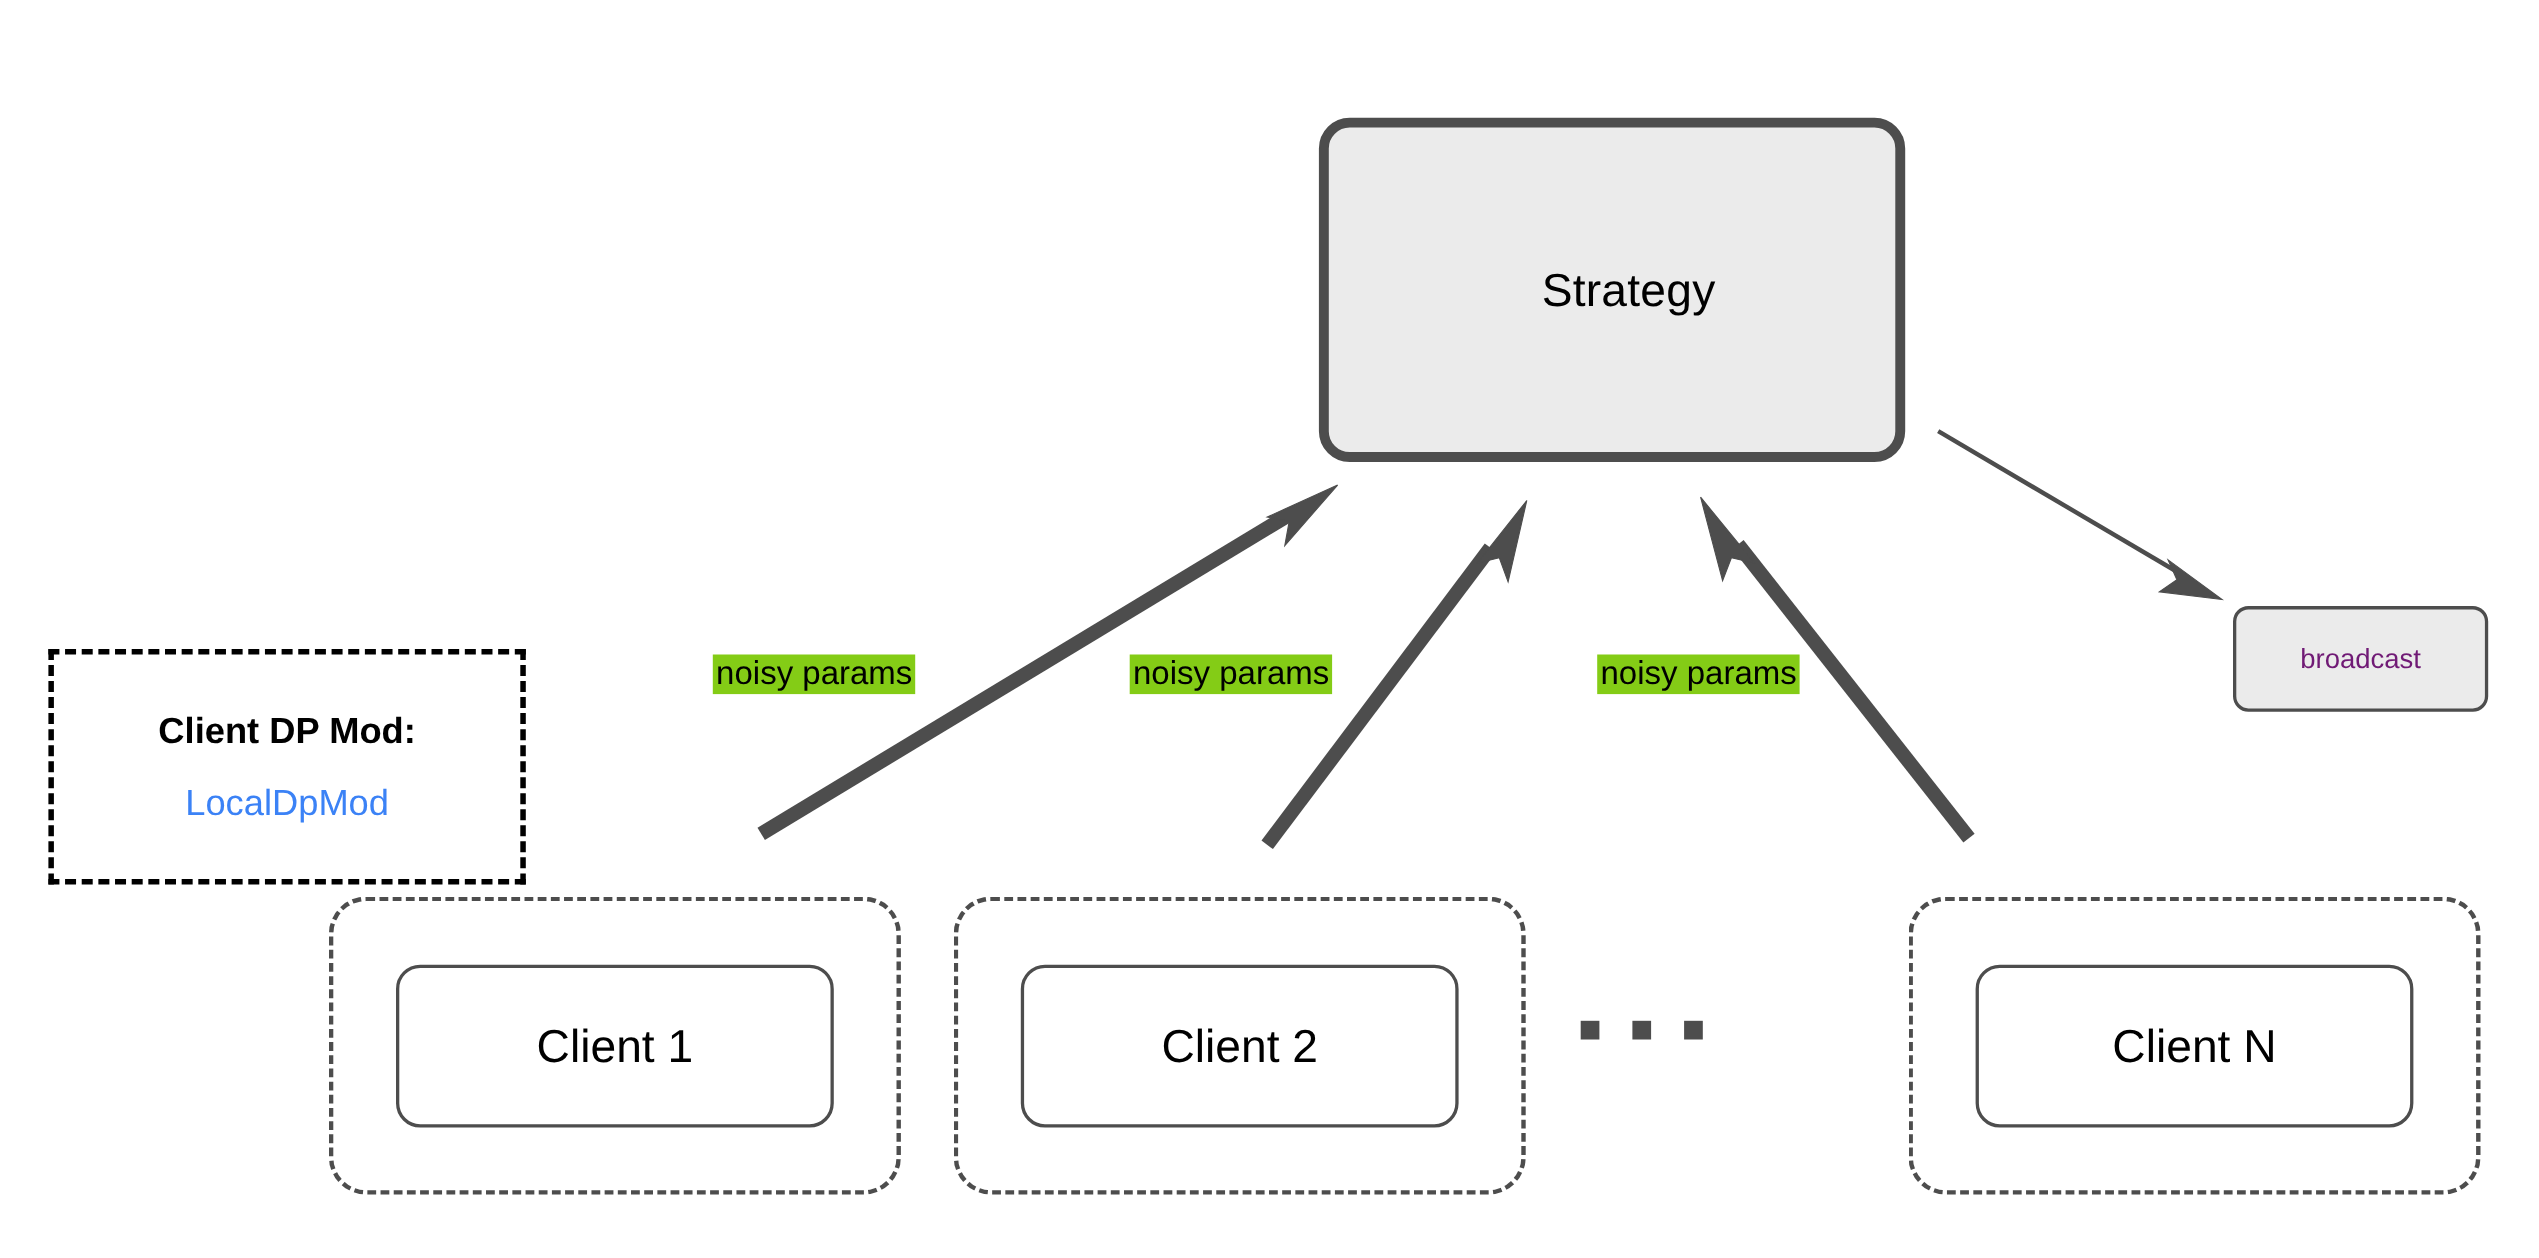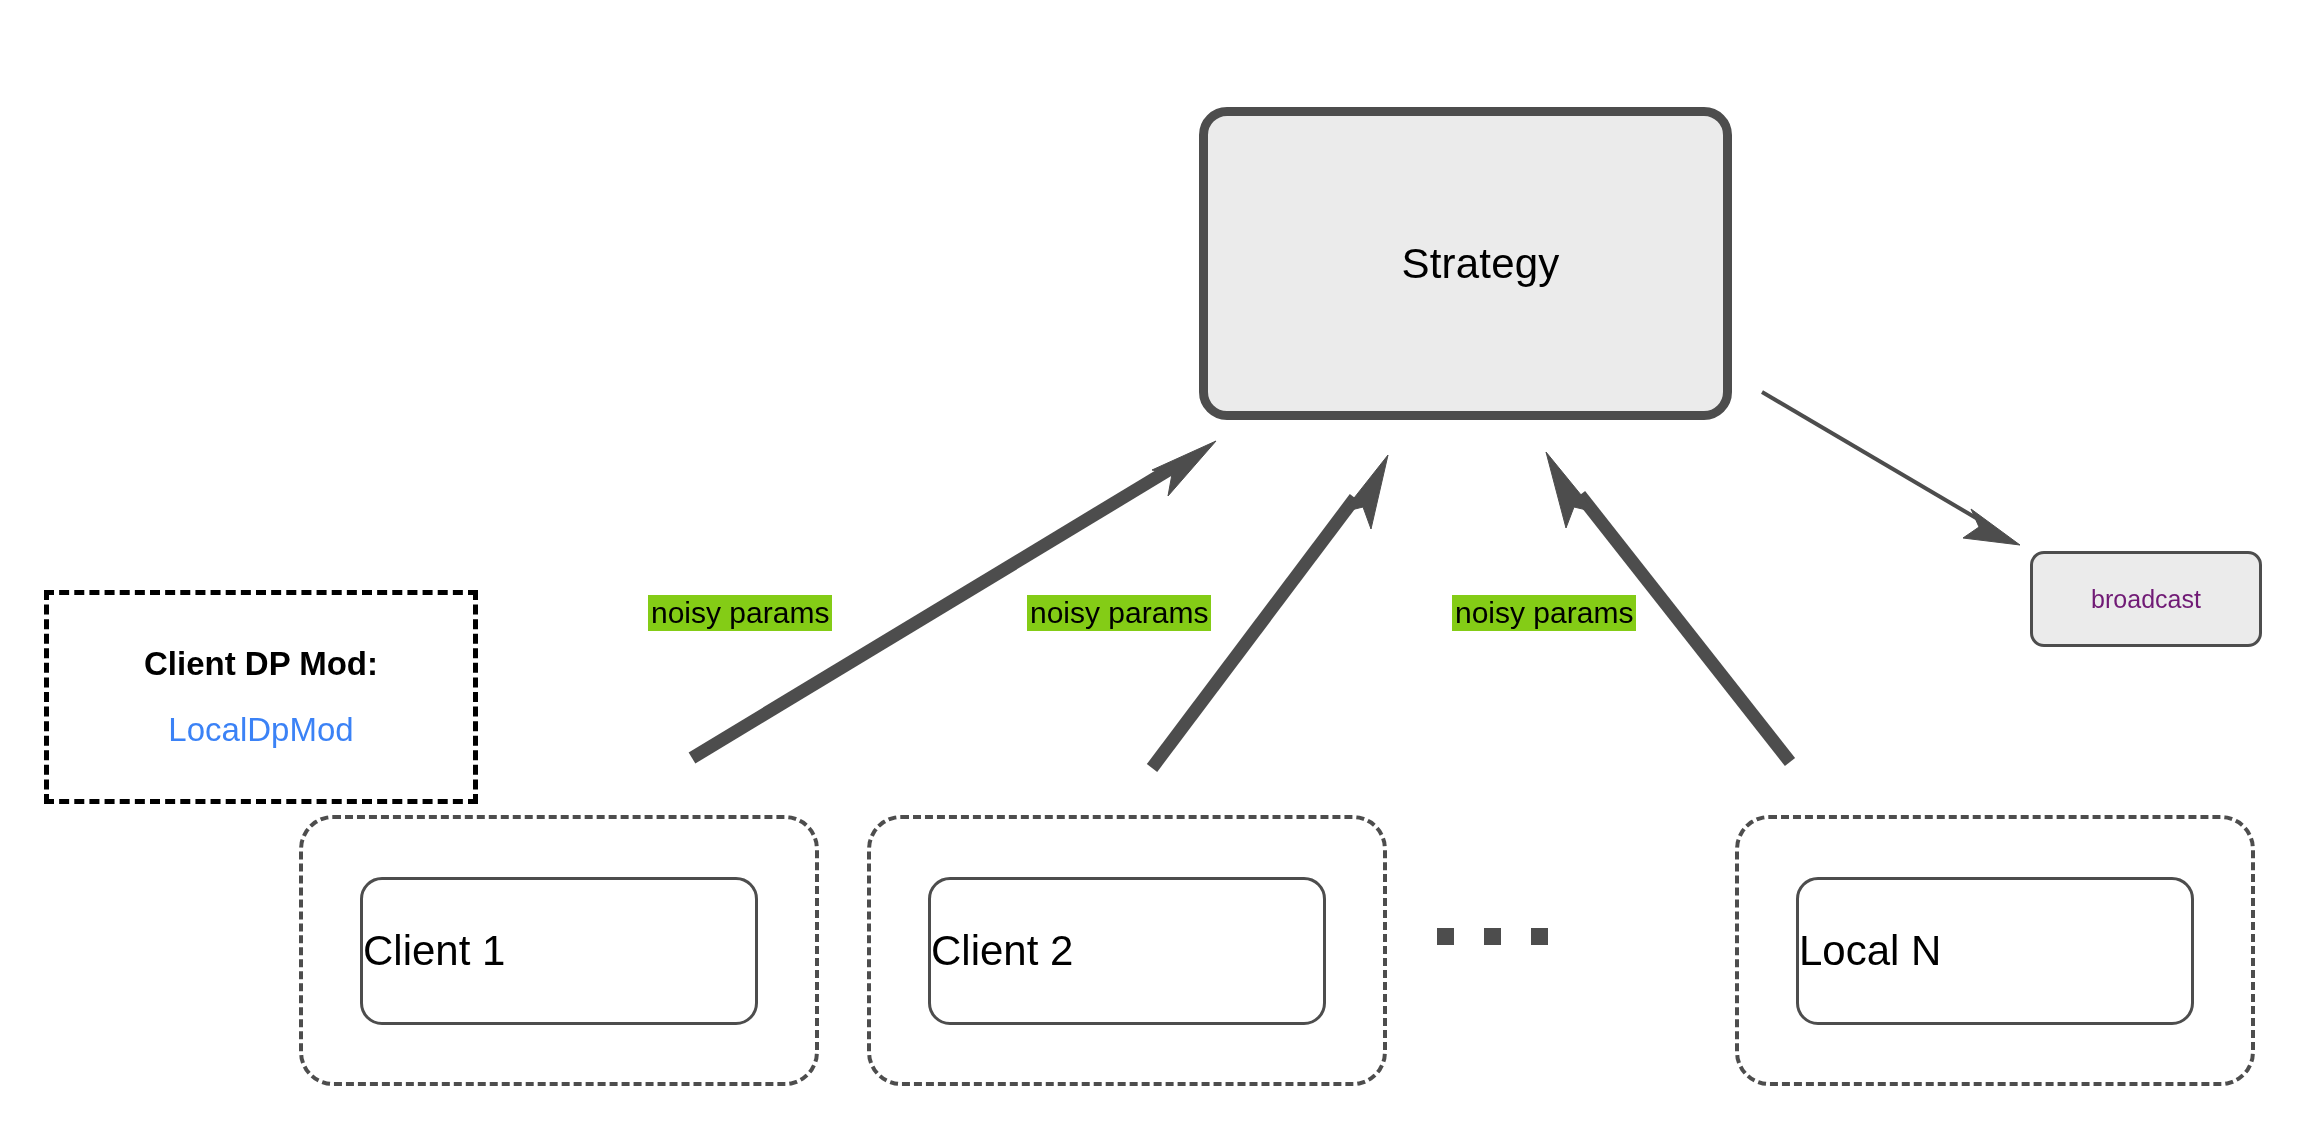--- a/index.html
+++ b/index.html
@@ -119,21 +119,21 @@
 
   .client-node {
     width: 398px;
     height: 148px;
     box-sizing: border-box;
     background: #ffffff;
     border: 3.5px solid #4d4d4d;
     border-radius: 22px;
     display: flex;
     align-items: center;
-    justify-content: flex-start;
+    justify-content: center;
   }
   .client-label {
     font-size: 42px;
     color: #000000;
     white-space: nowrap;
   }
 
   
   .ellipsis {
     position: absolute;
@@ -213,21 +213,21 @@
   </div>
 
   <div class="client-group g2">
     <div class="client-node">
       <span class="client-label">Client 2</span>
     </div>
   </div>
 
   <div class="client-group gN">
     <div class="client-node">
-      <span class="client-label">Local N</span>
+      <span class="client-label">Client N</span>
     </div>
   </div>
 
   <div class="ellipsis">
     <span class="dot"></span>
     <span class="dot"></span>
     <span class="dot"></span>
   </div>
 
 </div>

